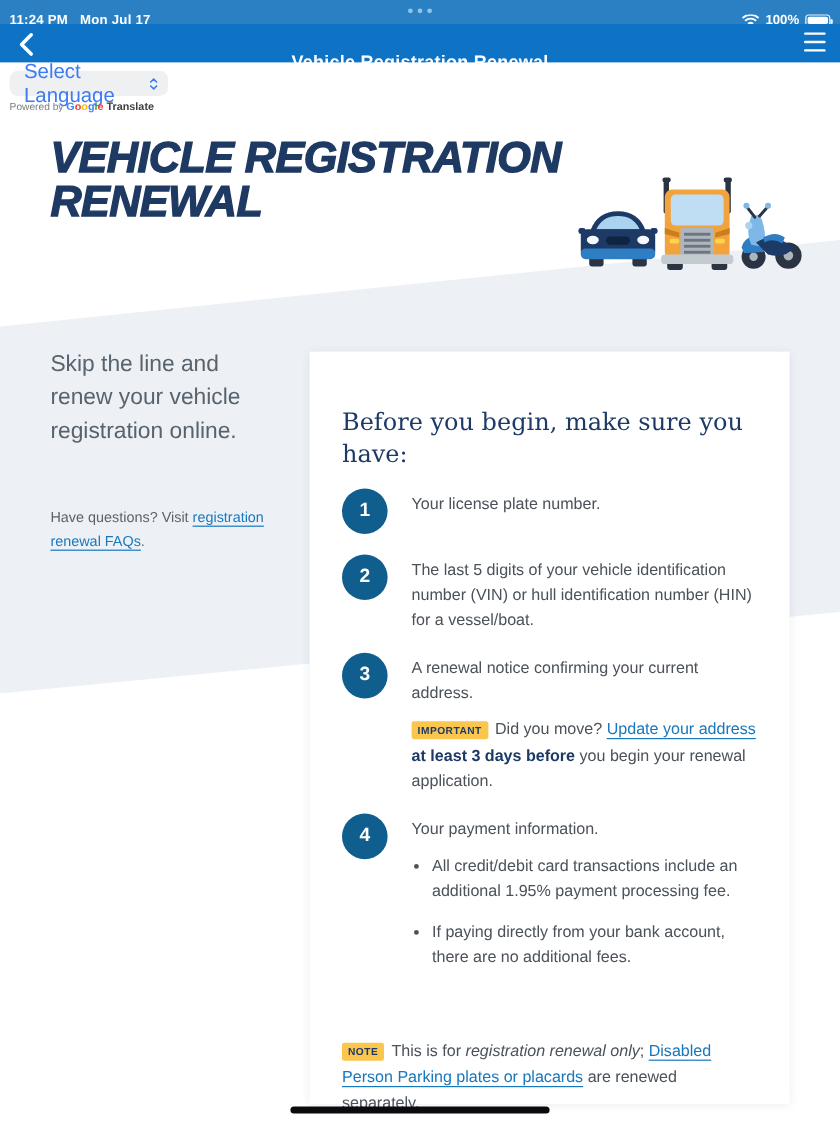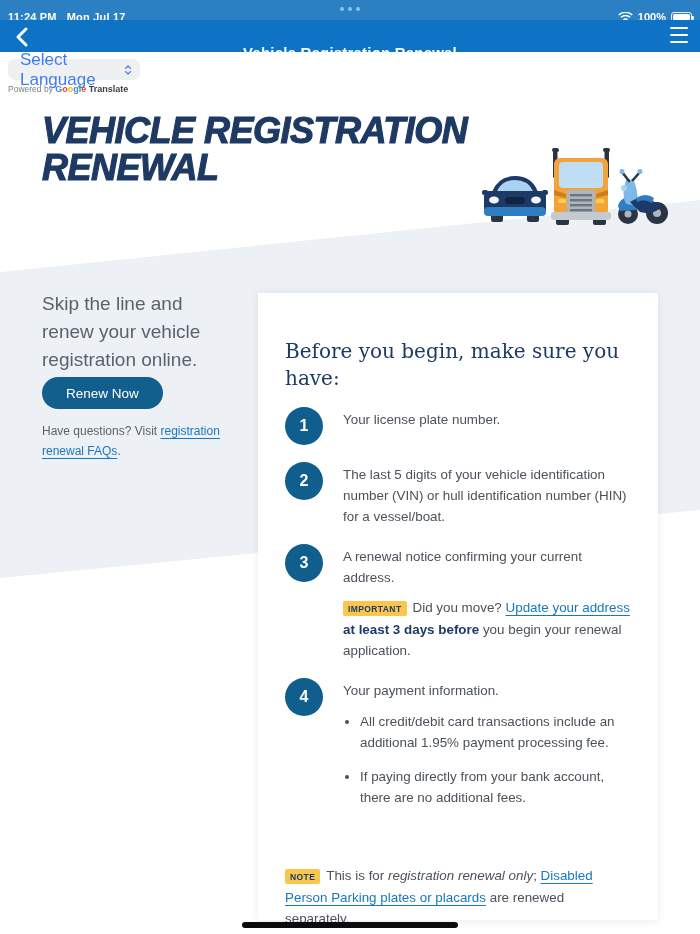--- a/index.html
+++ b/index.html
@@ -192,21 +192,20 @@
       <path d="M20 30 Q30 24 38 30 L36 35 Q28 30 21 34 Z" fill="#2F7DC2"></path>
       <line x1="13" y1="13" x2="6" y2="4" stroke="#2A3442" stroke-width="2.5" stroke-linecap="round"></line>
       <line x1="17" y1="12" x2="24" y2="4" stroke="#2A3442" stroke-width="2.5" stroke-linecap="round"></line>
       <circle cx="6" cy="3.5" r="2.5" fill="#7DB8E8"></circle>
       <circle cx="24" cy="3.5" r="2.5" fill="#7DB8E8"></circle>
       <circle cx="8" cy="20" r="3" fill="#A9D3EF"></circle>
     </g>
   </svg>
 
   <div id="intro" class="abs">Skip the line and renew your vehicle registration online.</div>
-  <button id="renew-btn" class="abs">Renew Now</button>
   <div id="questions" class="abs">
     <span>Have questions? Visit </span><a class="link">registration renewal FAQs</a><span>.</span>
   </div>
 
   <div id="card" class="abs">
     <h2 id="card-heading">Before you begin, make sure you have:</h2>
 
     <div class="item">
       <div class="num">1</div>
       <div class="itxt">Your license plate number.</div>

